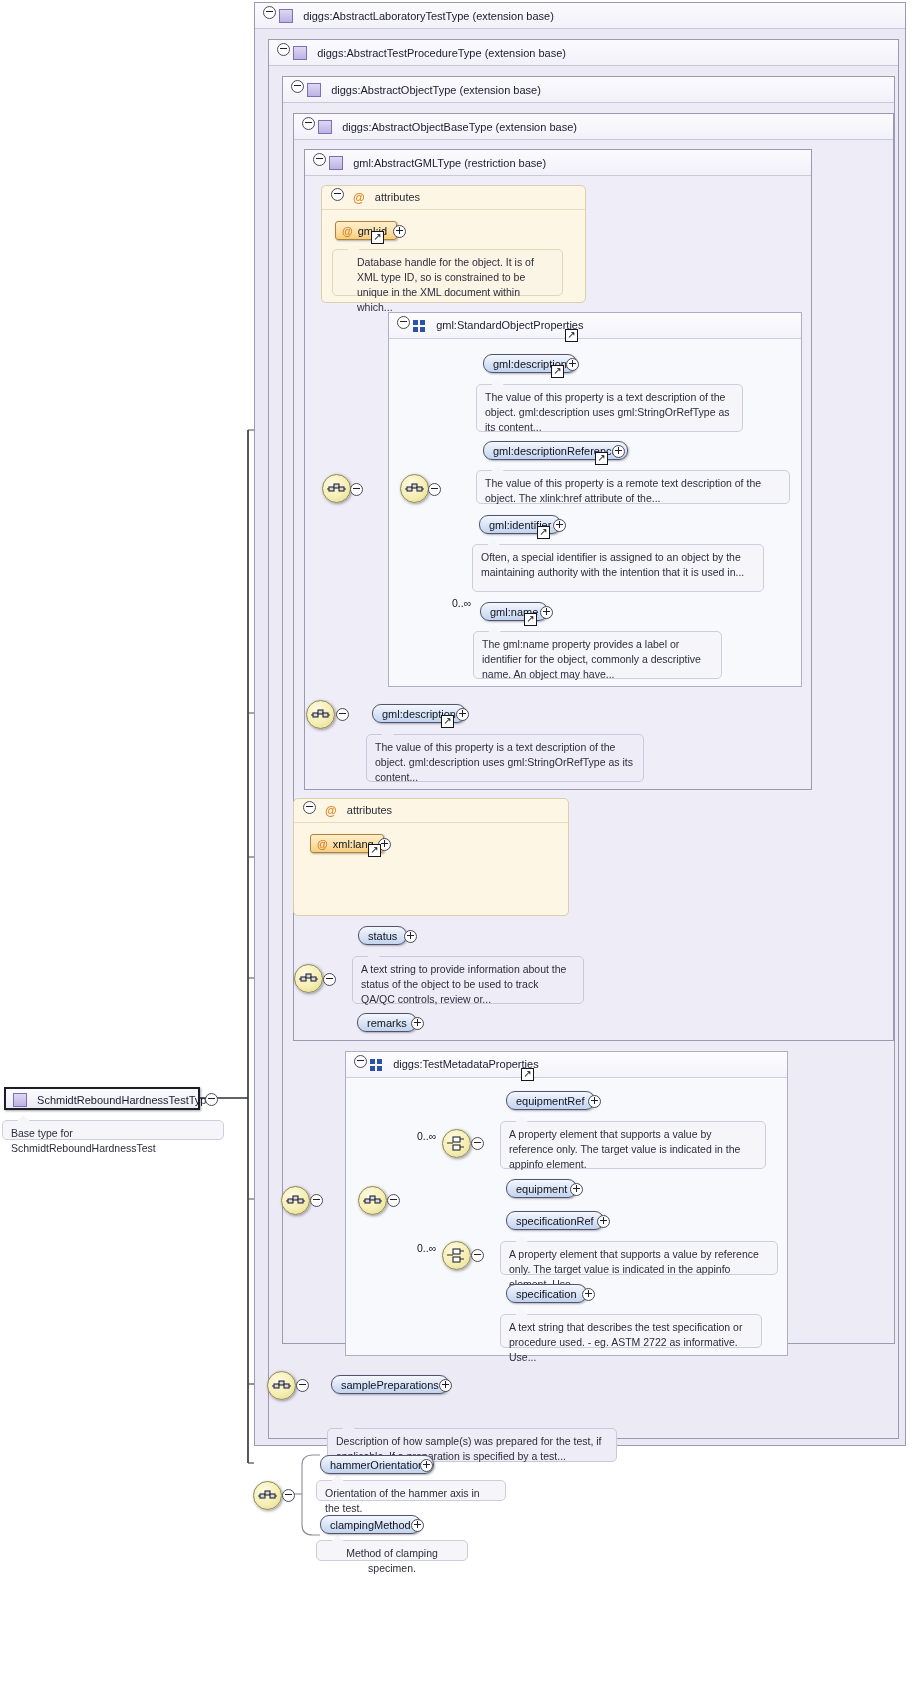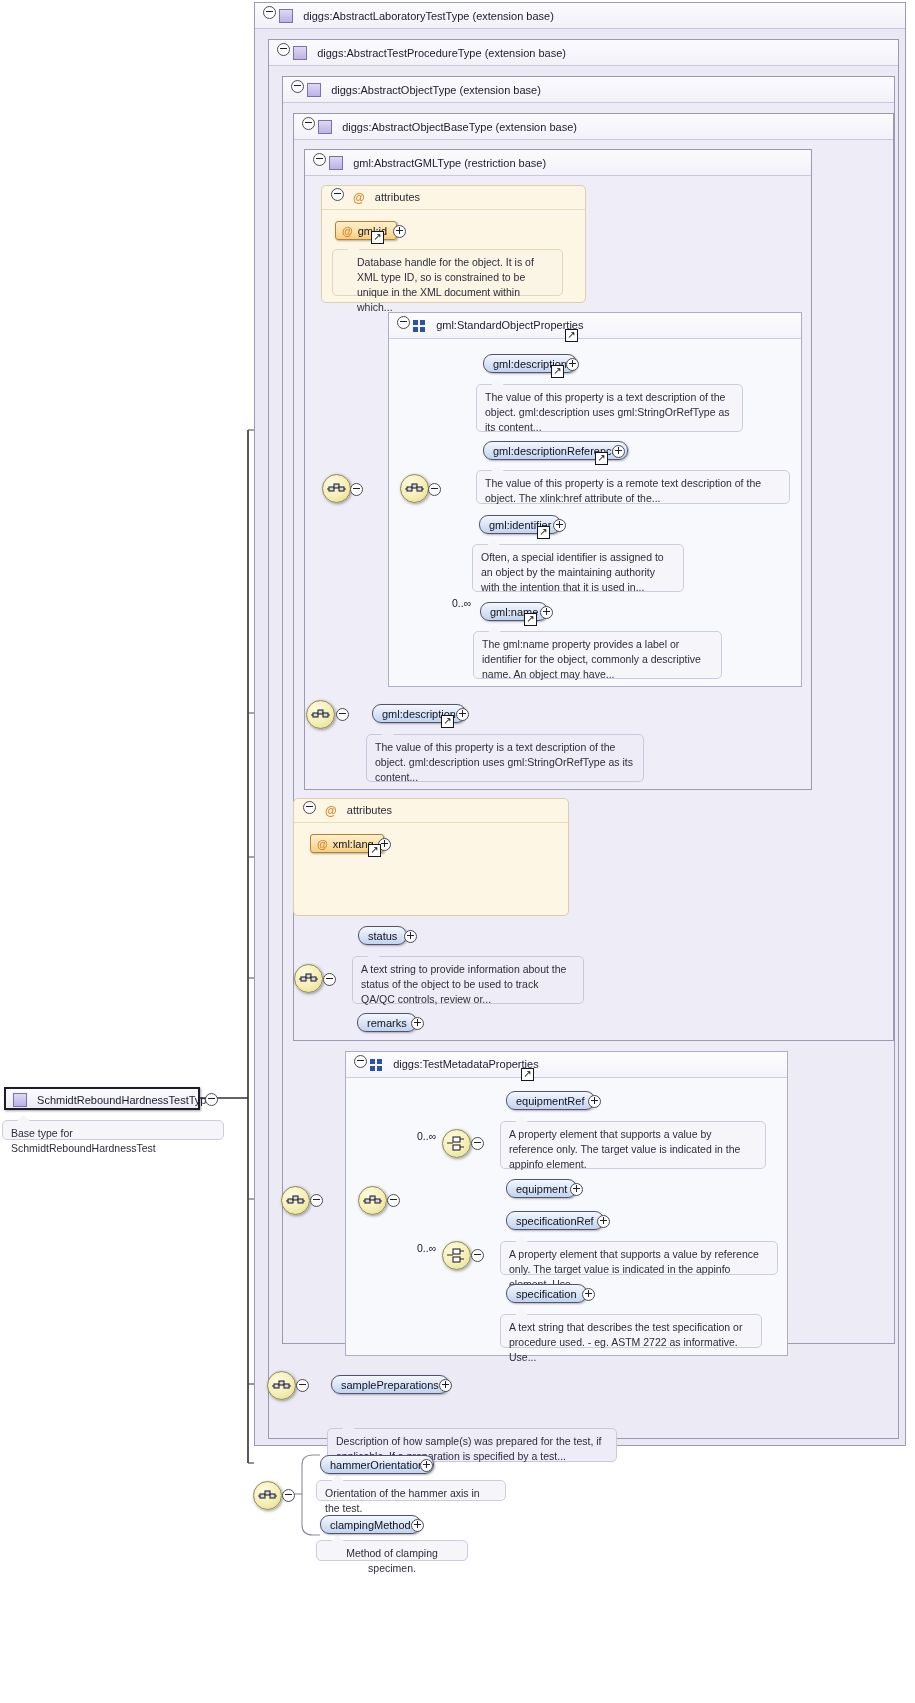--- a/index.html
+++ b/index.html
@@ -459,21 +459,21 @@
   <div class="doc" style="left:476px; top:470px; width:314px; height:34px;">
     <span class="tail"></span>
     <span>The value of this property is a remote text description of the object. The xlink:href attribute of the...</span>
   </div>
 
   <div class="node" style="left:479px; top:515px;">
     <span>gml:identifier</span>
   </div>
   <div class="extlink" style="left:537px; top:526px;"></div>
   <div class="circ plus toggle" style="left:553px; top:519px;"></div>
-  <div class="doc" style="left:472px; top:544px; width:212px; height:48px;">
+  <div class="doc" style="left:472px; top:544px; width:292px; height:48px;">
     <span class="tail"></span>
     <span>Often, a special identifier is assigned to an object by the maintaining authority with the intention that it is used in...</span>
   </div>
 
   <div class="cardinality" style="left:452px; top:597px;">0..∞</div>
   <div class="node" style="left:480px; top:602px;">
     <span>gml:name</span>
   </div>
   <div class="extlink" style="left:524px; top:613px;"></div>
   <div class="circ plus toggle" style="left:540px; top:606px;"></div>

